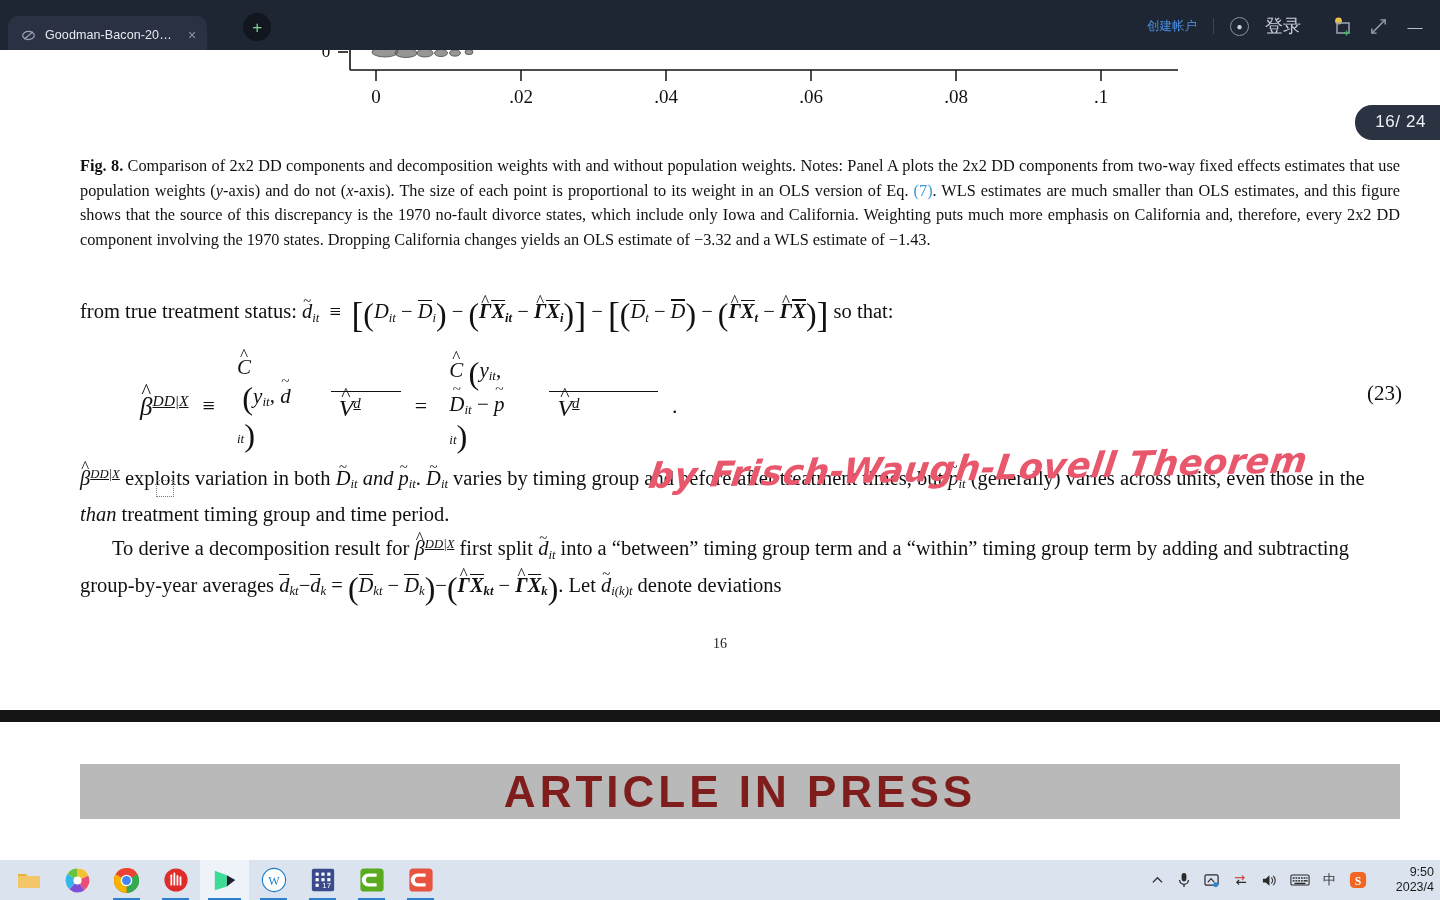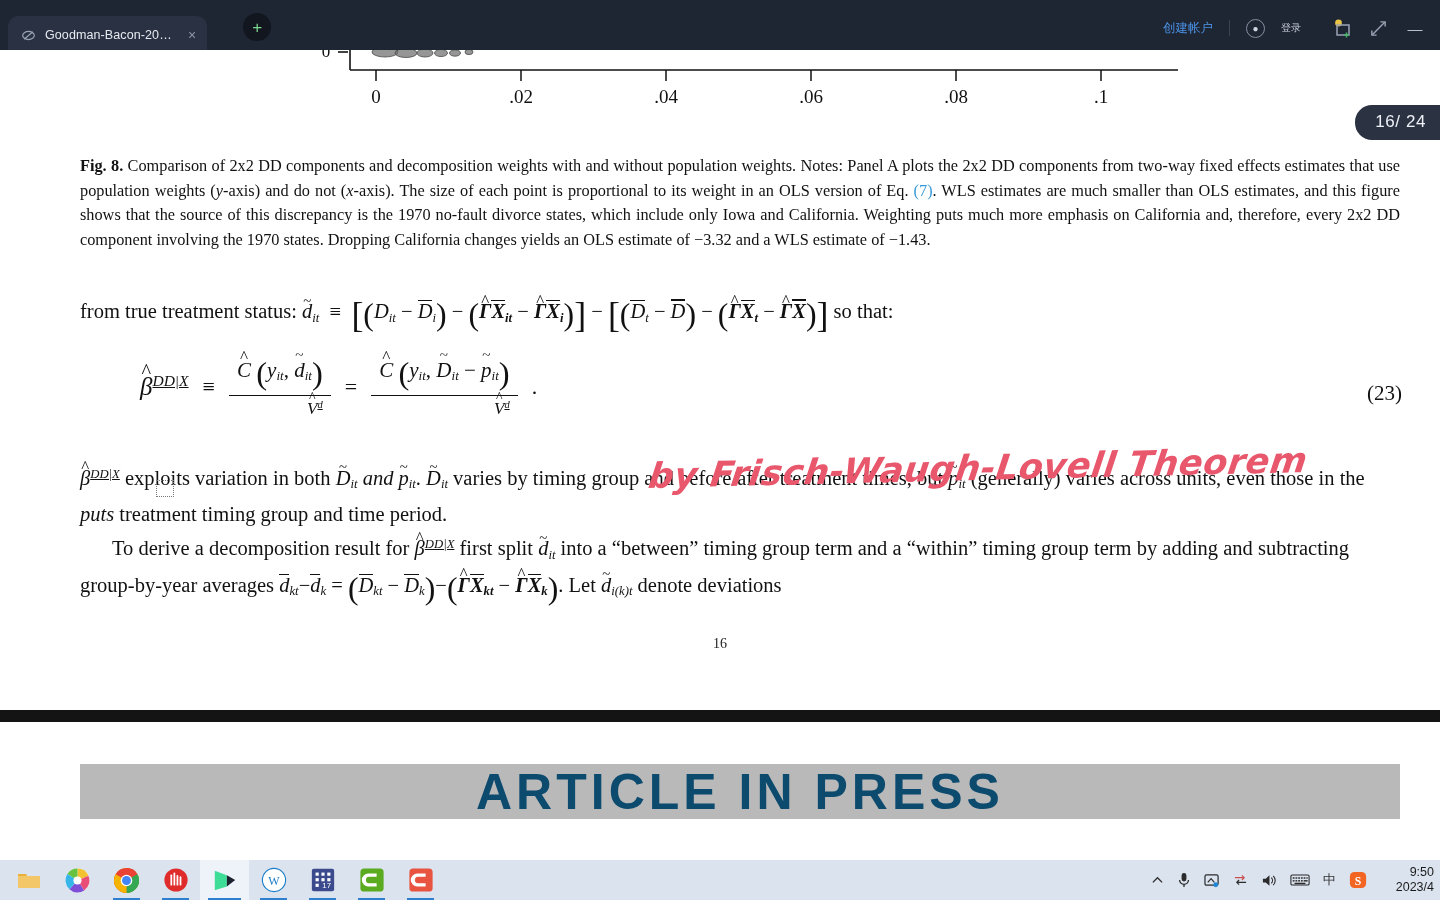--- a/index.html
+++ b/index.html
@@ -49,21 +49,21 @@
     margin-left: auto; display: flex; align-items: center; gap: 16px;
     padding: 0 14px 12px 0;
   }
   .acct-link { color: #4a8fe0; font-size: 12.5px; }
   .tr-div { width: 1px; height: 16px; background: #3a4255; }
   .avatar {
     width: 19px; height: 19px; border-radius: 50%;
     border: 1.3px solid #8790a2; color: #cfd5e0;
     display: flex; align-items: center; justify-content: center; font-size: 10px;
   }
-  .signin { color: #c9cfdb; font-size: 10px; }
+  .signin { color: #c9cfdb; font-size: 18px; }
   .ic { color: #9aa3b5; display: flex; align-items: center; justify-content: center; }
   .minimize { color: #b9c0cd; font-size: 15px; width: 22px; text-align: center; }
 
   
   .viewer {
     position: absolute; left: 0; top: 50px; width: 1440px; height: 810px;
     background: #ffffff; overflow: hidden;
   }
   .page { position: relative; width: 1440px; background: #fff; }
 
@@ -119,23 +119,23 @@
 
   
   .eqblock {
     position: relative; margin: 22px 0 0 0; height: 86px;
     font-family: "Liberation Serif", serif; color: #111;
   }
   .eq-inner {
     position: absolute; left: 140px; top: 0;
     display: flex; align-items: center; gap: 14px; font-size: 22px;
   }
-  .frac { display: inline-flex; flex-direction: column; align-items: center; }
+  .frac { display: inline-flex; flex-direction: row; align-items: center; gap: 32px; }
   .frac .num { padding: 0 8px 3px 8px; font-size: 21px; }
-  .frac .den { border-top: 1.4px solid #111; padding: 3px 8px 0 8px; width: 100%; text-align: right; font-size: 17px; }
+  .frac .den { border-top: 1.4px solid #111; padding: 3px 8px 0 8px; width: 100%; text-align: left; font-size: 24px; }
   .eq-tag {
     position: absolute; right: 38px; top: 26px; font-size: 21px;
     font-family: "Liberation Serif", serif;
     margin-left: 48px;
   }
   .handwrite {
     position: absolute; left: 650px; top: 398px;
     font-family: "DejaVu Sans", sans-serif;
     font-style: italic; font-weight: bold;
     font-size: 35px; letter-spacing: .5px;
@@ -155,22 +155,22 @@
 
   
   .pagegap { height: 58px; background: #fff; }
   .blackbar { height: 12px; background: #141414; }
   .nextpage { background: #fff; height: 130px; position: relative; }
   .press-banner {
     position: absolute; left: 80px; top: 42px; width: 1320px; height: 55px;
     background: #b9b9b9; display: flex; align-items: center; justify-content: center;
   }
   .press-banner span {
-    color: #0c4a6e; font-family: "Liberation Sans", sans-serif; font-weight: bold;
-    font-size: 50px; letter-spacing: 4px;
+    color: #7f1d1d; font-family: "Liberation Sans", sans-serif; font-weight: bold;
+    font-size: 44px; letter-spacing: 4px;
   }
 
   
   .page-pill {
     position: absolute; right: 0px; top: 55px;
     background: #2b3242; color: #eef1f6;
     border-radius: 17px 0 0 17px;
     padding: 7px 14px 8px 20px; font-size: 17px;
     letter-spacing: .6px;
   }
@@ -321,21 +321,21 @@
       <div class="body-p" style="margin-top:18px;">
         <span class="m"><span class="hat">β</span><span class="sup" style="font-style:italic;">DD|X</span></span>
         <span>exploits variation in both</span>
         <span class="m"><span class="til">D</span><span class="sub">it</span></span>
         <i>and</i>
         <span class="m"><span class="til">p</span><span class="sub">it</span></span>.
         <span class="m"><span class="til">D</span><span class="sub">it</span></span>
         <span>varies by timing group and before/after treatment times, but</span>
         <span class="m"><span class="til">p</span><span class="sub">it</span></span>
         <span>(generally) varies across units, even those in the</span>
-        <i>puts</i>
+        <i>than</i>
         <span>treatment timing group and time period.</span>
       </div>
 
       <div class="body-p">
         <span class="indent"></span><span>To derive a decomposition result for</span>
         <span class="m"><span class="hat">β</span><span class="sup" style="font-style:italic;">DD|X</span></span>
         <span>first split</span>
         <span class="m"><span class="til">d</span><span class="sub">it</span></span>
         <span>into a “between” timing group term and a “within” timing group term by adding and subtracting group-by-year averages</span>
         <span class="m ovb">d</span><span class="sub">kt</span><span class="mup">−</span><span class="m ovb">d</span><span class="sub">k</span>

